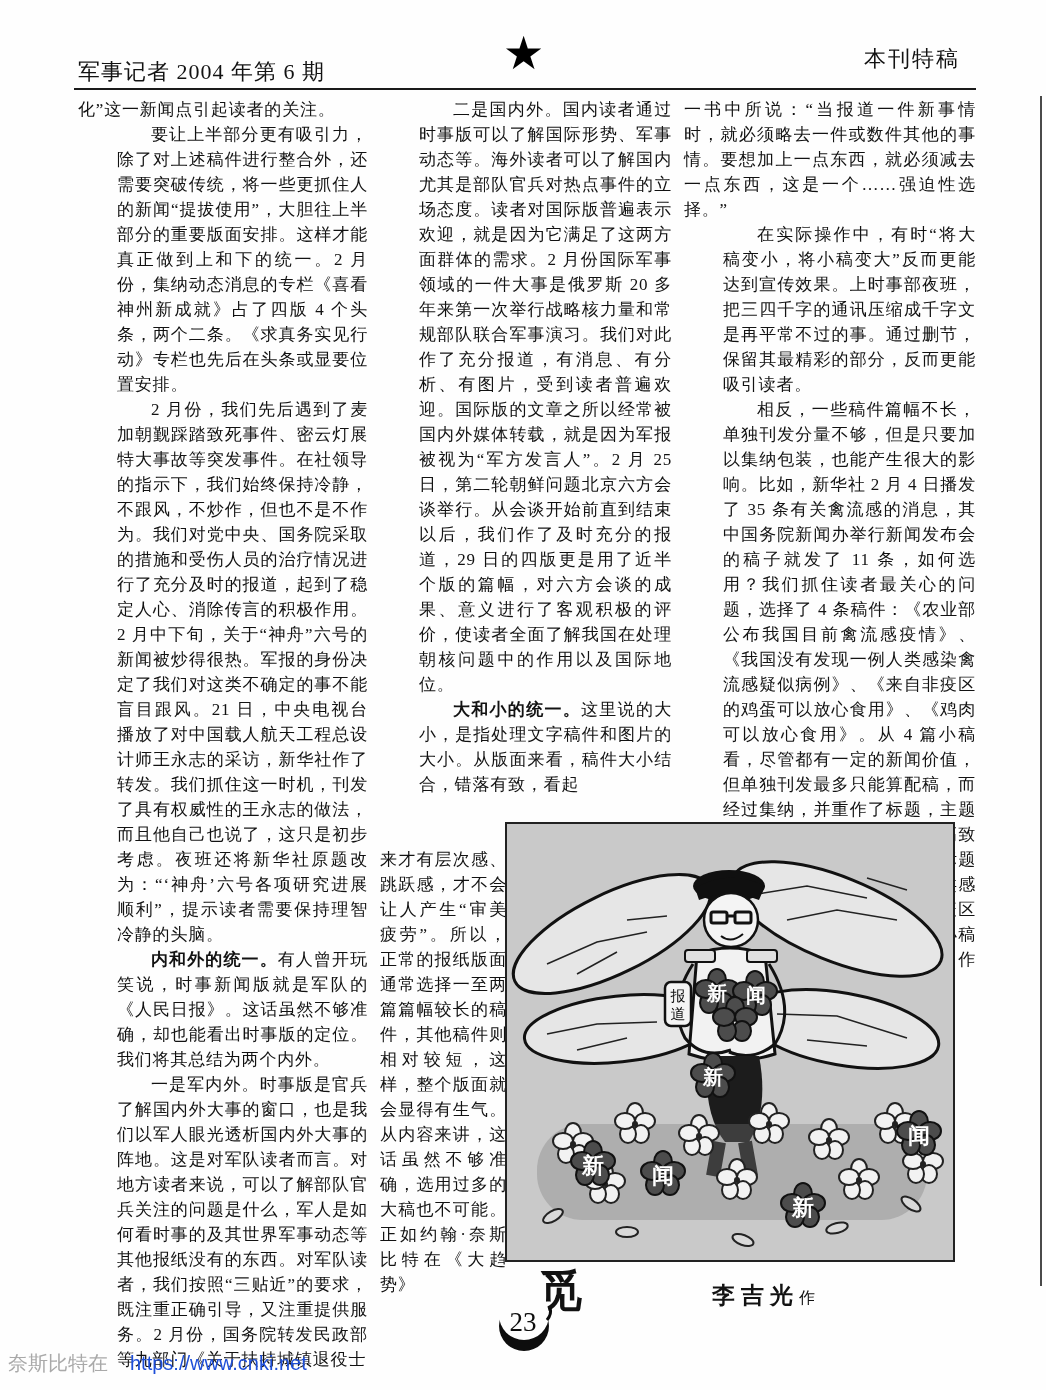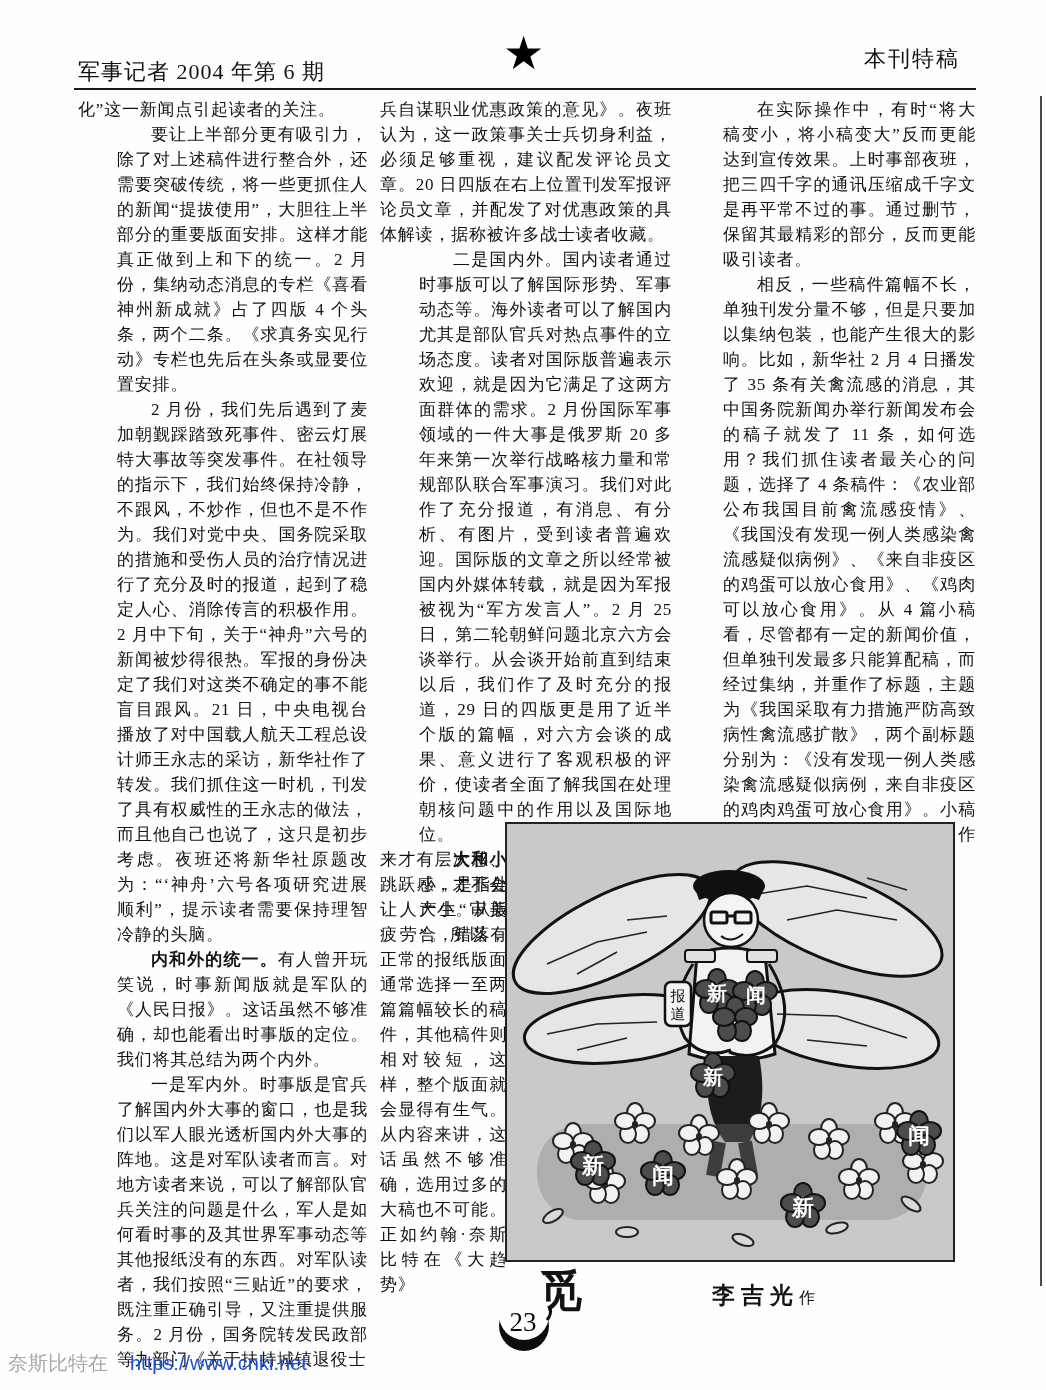--- a/index.html
+++ b/index.html
@@ -53,28 +53,28 @@
   <div class="hdr-rule"></div>
 
   <div class="col col1">
       <p class="para">化”这一新闻点引起读者的关注。</p>
       <p class="para indent">要让上半部分更有吸引力，除了对上述稿件进行整合外，还需要突破传统，将一些更抓住人的新闻“提拔使用”，大胆往上半部分的重要版面安排。这样才能真正做到上和下的统一。2 月份，集纳动态消息的专栏《喜看神州新成就》占了四版 4 个头条，两个二条。《求真务实见行动》专栏也先后在头条或显要位置安排。</p>
       <p class="para indent">2 月份，我们先后遇到了麦加朝觐踩踏致死事件、密云灯展特大事故等突发事件。在社领导的指示下，我们始终保持冷静，不跟风，不炒作，但也不是不作为。我们对党中央、国务院采取的措施和受伤人员的治疗情况进行了充分及时的报道，起到了稳定人心、消除传言的积极作用。2 月中下旬，关于“神舟”六号的新闻被炒得很热。军报的身份决定了我们对这类不确定的事不能盲目跟风。21 日，中央电视台播放了对中国载人航天工程总设计师王永志的采访，新华社作了转发。我们抓住这一时机，刊发了具有权威性的王永志的做法，而且他自己也说了，这只是初步考虑。夜班还将新华社原题改为：“‘神舟’六号各项研究进展顺利”，提示读者需要保持理智冷静的头脑。</p>
       <p class="para indent"><b>内和外的统一。</b>有人曾开玩笑说，时事新闻版就是军队的《人民日报》。这话虽然不够准确，却也能看出时事版的定位。我们将其总结为两个内外。</p>
       <p class="para indent">一是军内外。时事版是官兵了解国内外大事的窗口，也是我们以军人眼光透析国内外大事的阵地。这是对军队读者而言。对地方读者来说，可以了解部队官兵关注的问题是什么，军人是如何看时事的及其世界军事动态等其他报纸没有的东西。对军队读者，我们按照“三贴近”的要求，既注重正确引导，又注重提供服务。2 月份，国务院转发民政部等九部门《关于扶持城镇退役士</p>
     </div>
   <div class="col col2-top">
-      <p class="para">兵自谋职业优惠政策的意见》。夜班认为，这一政策事关士兵切身利益，必须足够重视，建议配发评论员文章。20 日四版在右上位置刊发军报评论员文章，并配发了对优惠政策的具体解读，据称被许多战士读者收藏。</p>
       <p class="para indent">二是国内外。国内读者通过时事版可以了解国际形势、军事动态等。海外读者可以了解国内尤其是部队官兵对热点事件的立场态度。读者对国际版普遍表示欢迎，就是因为它满足了这两方面群体的需求。2 月份国际军事领域的一件大事是俄罗斯 20 多年来第一次举行战略核力量和常规部队联合军事演习。我们对此作了充分报道，有消息、有分析、有图片，受到读者普遍欢迎。国际版的文章之所以经常被国内外媒体转载，就是因为军报被视为“军方发言人”。2 月 25 日，第二轮朝鲜问题北京六方会谈举行。从会谈开始前直到结束以后，我们作了及时充分的报道，29 日的四版更是用了近半个版的篇幅，对六方会谈的成果、意义进行了客观积极的评价，使读者全面了解我国在处理朝核问题中的作用以及国际地位。</p>
       <p class="para indent"><b>大和小的统一。</b>这里说的大小，是指处理文字稿件和图片的大小。从版面来看，稿件大小结合，错落有致，看起</p>
     </div>
   <div class="col col2-side">
       <p class="para">来才有层次感、跳跃感，才不会让人产生“审美疲劳”。所以，正常的报纸版面通常选择一至两篇篇幅较长的稿件，其他稿件则相对较短，这样，整个版面就会显得有生气。从内容来讲，这话虽然不够准确，选用过多的大稿也不可能。正如约翰·奈斯比特在《大趋势》</p>
     </div>
   <div class="col col3">
+      <p class="para">一书中所说：“当报道一件新事情时，就必须略去一件或数件其他的事情。要想加上一点东西，就必须减去一点东西，这是一个……强迫性选择。”</p>
       <p class="para indent">在实际操作中，有时“将大稿变小，将小稿变大”反而更能达到宣传效果。上时事部夜班，把三四千字的通讯压缩成千字文是再平常不过的事。通过删节，保留其最精彩的部分，反而更能吸引读者。</p>
       <p class="para indent">相反，一些稿件篇幅不长，单独刊发分量不够，但是只要加以集纳包装，也能产生很大的影响。比如，新华社 2 月 4 日播发了 35 条有关禽流感的消息，其中国务院新闻办举行新闻发布会的稿子就发了 11 条，如何选用？我们抓住读者最关心的问题，选择了 4 条稿件：《农业部公布我国目前禽流感疫情》、《我国没有发现一例人类感染禽流感疑似病例》、《来自非疫区的鸡蛋可以放心食用》、《鸡肉可以放心食用》。从 4 篇小稿看，尽管都有一定的新闻价值，但单独刊发最多只能算配稿，而经过集纳，并重作了标题，主题为《我国采取有力措施严防高致病性禽流感扩散》，两个副标题分别为：《没有发现一例人类感染禽流感疑似病例，来自非疫区的鸡肉鸡蛋可放心食用》。小稿变大，起到了“集束炸弹”的作用。</p>
     </div>
 
   <div class="illu-frame">
     <svg width="446" height="436" viewBox="0 0 446 436">
       <defs>
         <g id="wflower">
           <ellipse cx="0" cy="-11" rx="8" ry="10" fill="#f2f2f2" stroke="#222" stroke-width="2"></ellipse>
           <ellipse cx="10" cy="-3" rx="10" ry="8" fill="#f2f2f2" stroke="#222" stroke-width="2"></ellipse>

